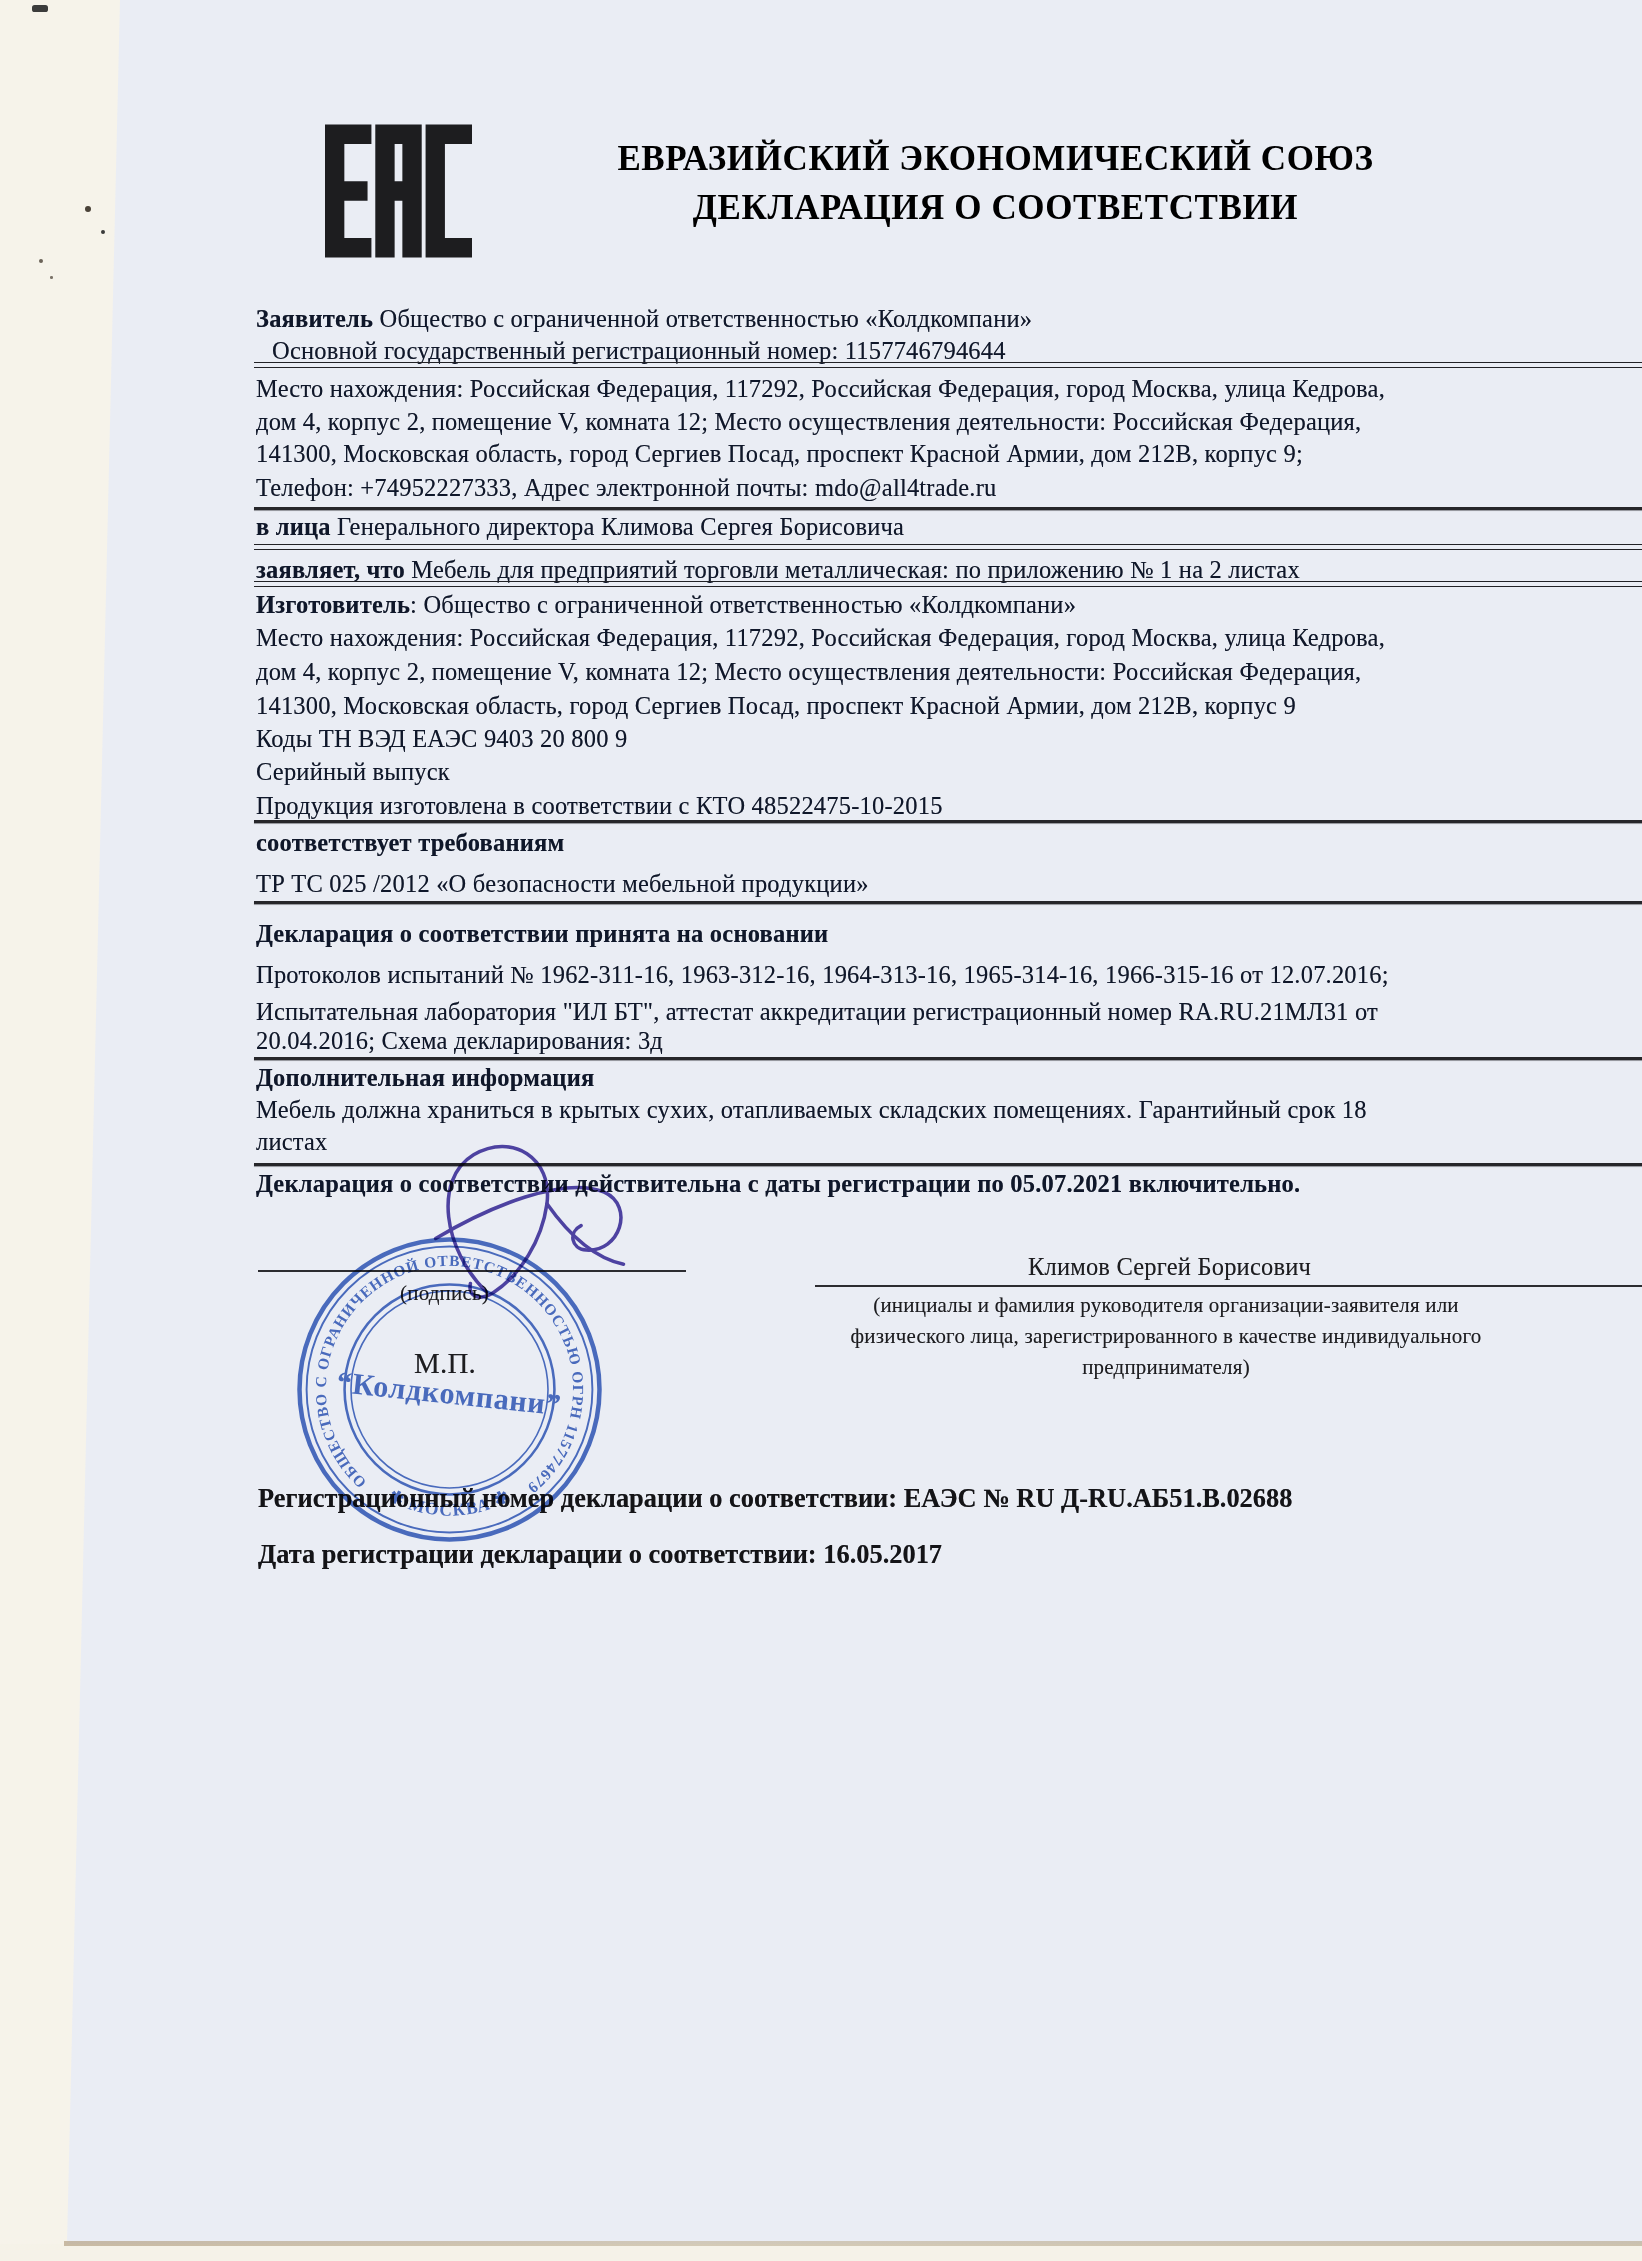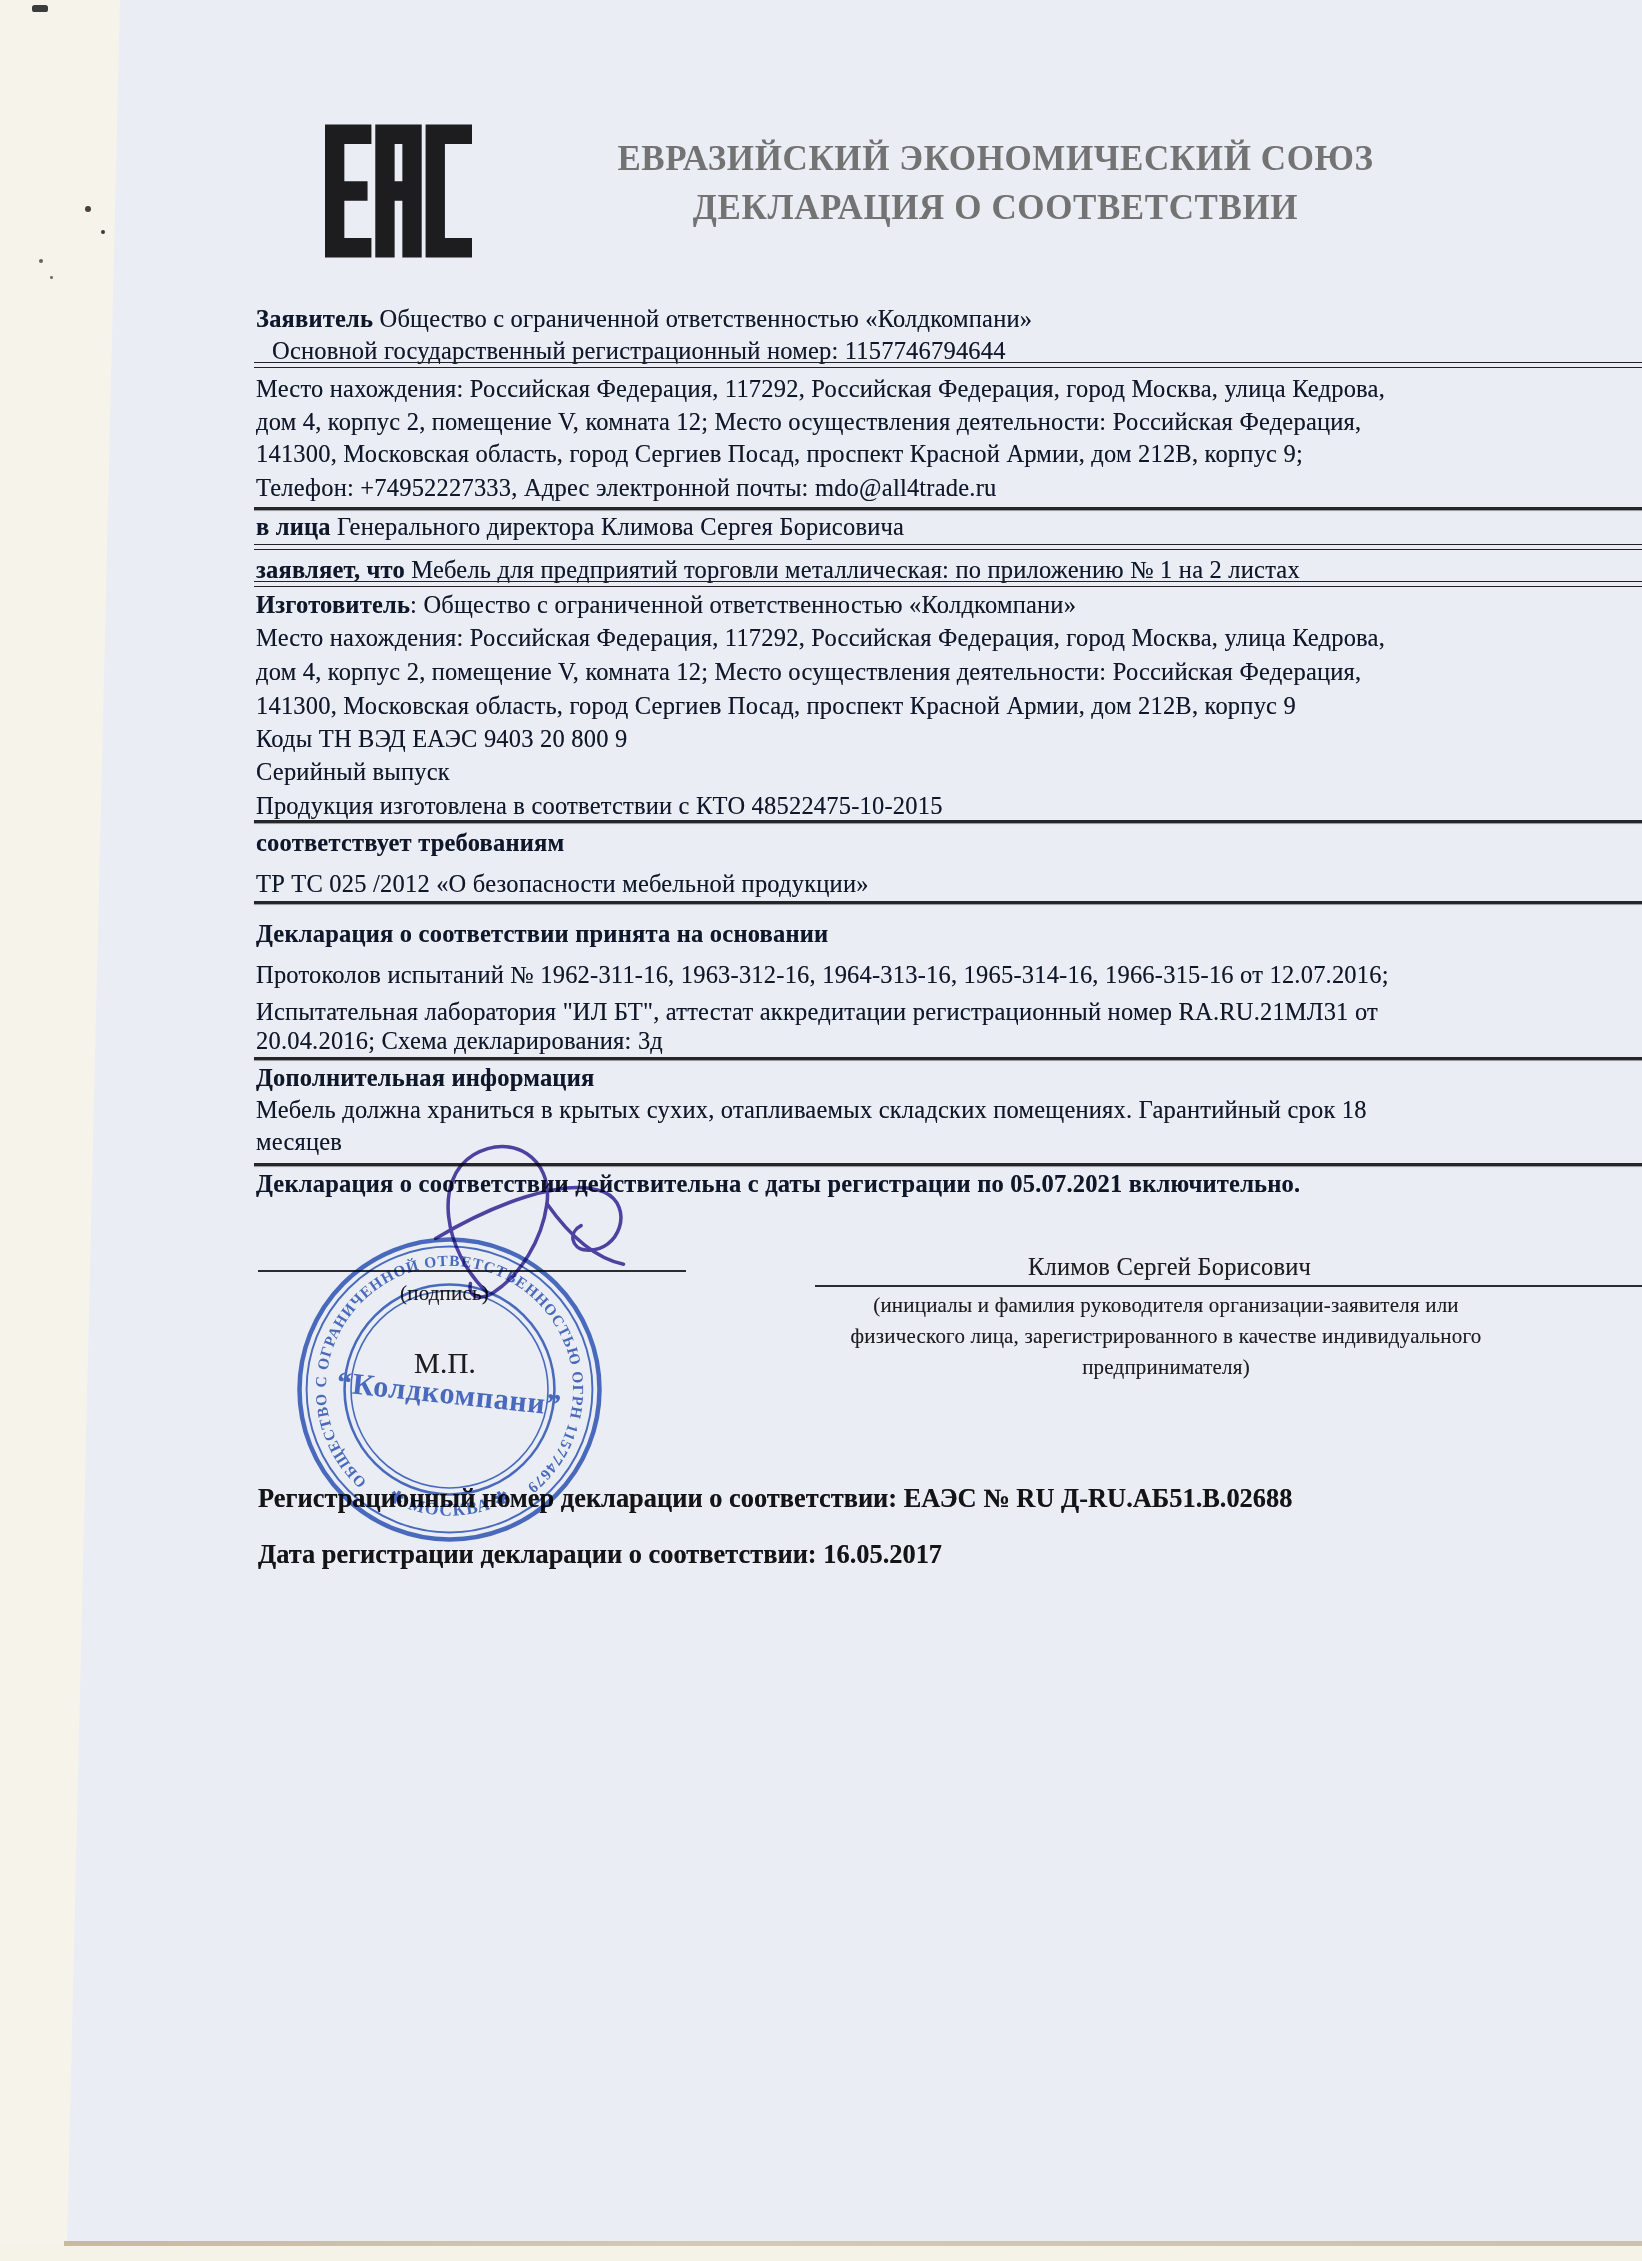--- a/index.html
+++ b/index.html
@@ -25,21 +25,21 @@
     opacity:.75;
   }
   .speck{position:absolute;border-radius:50%;}
 
   
   #eac-logo{position:absolute;left:325px;top:124px;}
 
   
   .title-line{
     position:absolute;left:348px;width:1295px;text-align:center;
-    font-weight:bold;font-size:35px;line-height:40px;color:#737373;
+    font-weight:bold;font-size:35px;line-height:40px;color:#000000;
     letter-spacing:0.6px;white-space:nowrap;
   }
   
   .bl{
     position:absolute;left:256px;width:1386px;
     font-size:24.5px;line-height:33px;color:#0f172a;
     letter-spacing:0.2px;white-space:nowrap;
     text-shadow:0 0 0.4px rgba(20,20,25,.45);
   }
   .bl .b{font-weight:bold;}
@@ -115,21 +115,21 @@
 <div class="bl" style="top:826px;"><span class="b">соответствует требованиям</span><span></span></div>
 <div class="bl" style="top:867px;"><span class="b"></span><span>ТР ТС 025 /2012 «О безопасности мебельной продукции»</span></div>
 <div class="rule" style="top:901px;"></div>
 <div class="bl" style="top:917px;"><span class="b">Декларация о соответствии принята на основании</span><span></span></div>
 <div class="bl" style="top:958px;"><span class="b"></span><span>Протоколов испытаний № 1962-311-16, 1963-312-16, 1964-313-16, 1965-314-16, 1966-315-16 от 12.07.2016;</span></div>
 <div class="bl" style="top:995px;"><span class="b"></span><span>Испытательная лаборатория "ИЛ БТ", аттестат аккредитации регистрационный номер RA.RU.21МЛ31 от</span></div>
 <div class="bl" style="top:1024px;"><span class="b"></span><span>20.04.2016; Схема декларирования: 3д</span></div>
 <div class="rule" style="top:1057px;"></div>
 <div class="bl" style="top:1061px;"><span class="b">Дополнительная информация</span><span></span></div>
 <div class="bl" style="top:1093px;"><span class="b"></span><span>Мебель должна храниться в крытых сухих, отапливаемых складских помещениях. Гарантийный срок 18</span></div>
-<div class="bl" style="top:1125px;"><span class="b"></span><span>месяцев</span></div>
+<div class="bl" style="top:1125px;"><span class="b"></span><span>листах</span></div>
 <div class="rule" style="top:1163px;"></div>
 <div class="bl" style="top:1167px;"><span class="b">Декларация о соответствии действительна с даты регистрации по 05.07.2021 включительно.</span><span></span></div>
 
 <div class="sig-line" style="left:258px;top:1270px;width:428px;"></div>
 <div class="cap" style="left:335px;top:1278px;width:219px;">(подпись)</div>
 <div class="cap" style="left:387px;top:1348px;width:116px;font-size:29px;">М.П.</div>
 
 <div class="cap" style="left:815px;top:1251px;width:709px;font-size:24.5px;">Климов Сергей Борисович</div>
 <div class="sig-line" style="left:815px;top:1285px;width:828px;"></div>
 <div class="cap" style="left:715px;top:1290px;width:902px;">(инициалы и фамилия руководителя организации-заявителя или</div>

